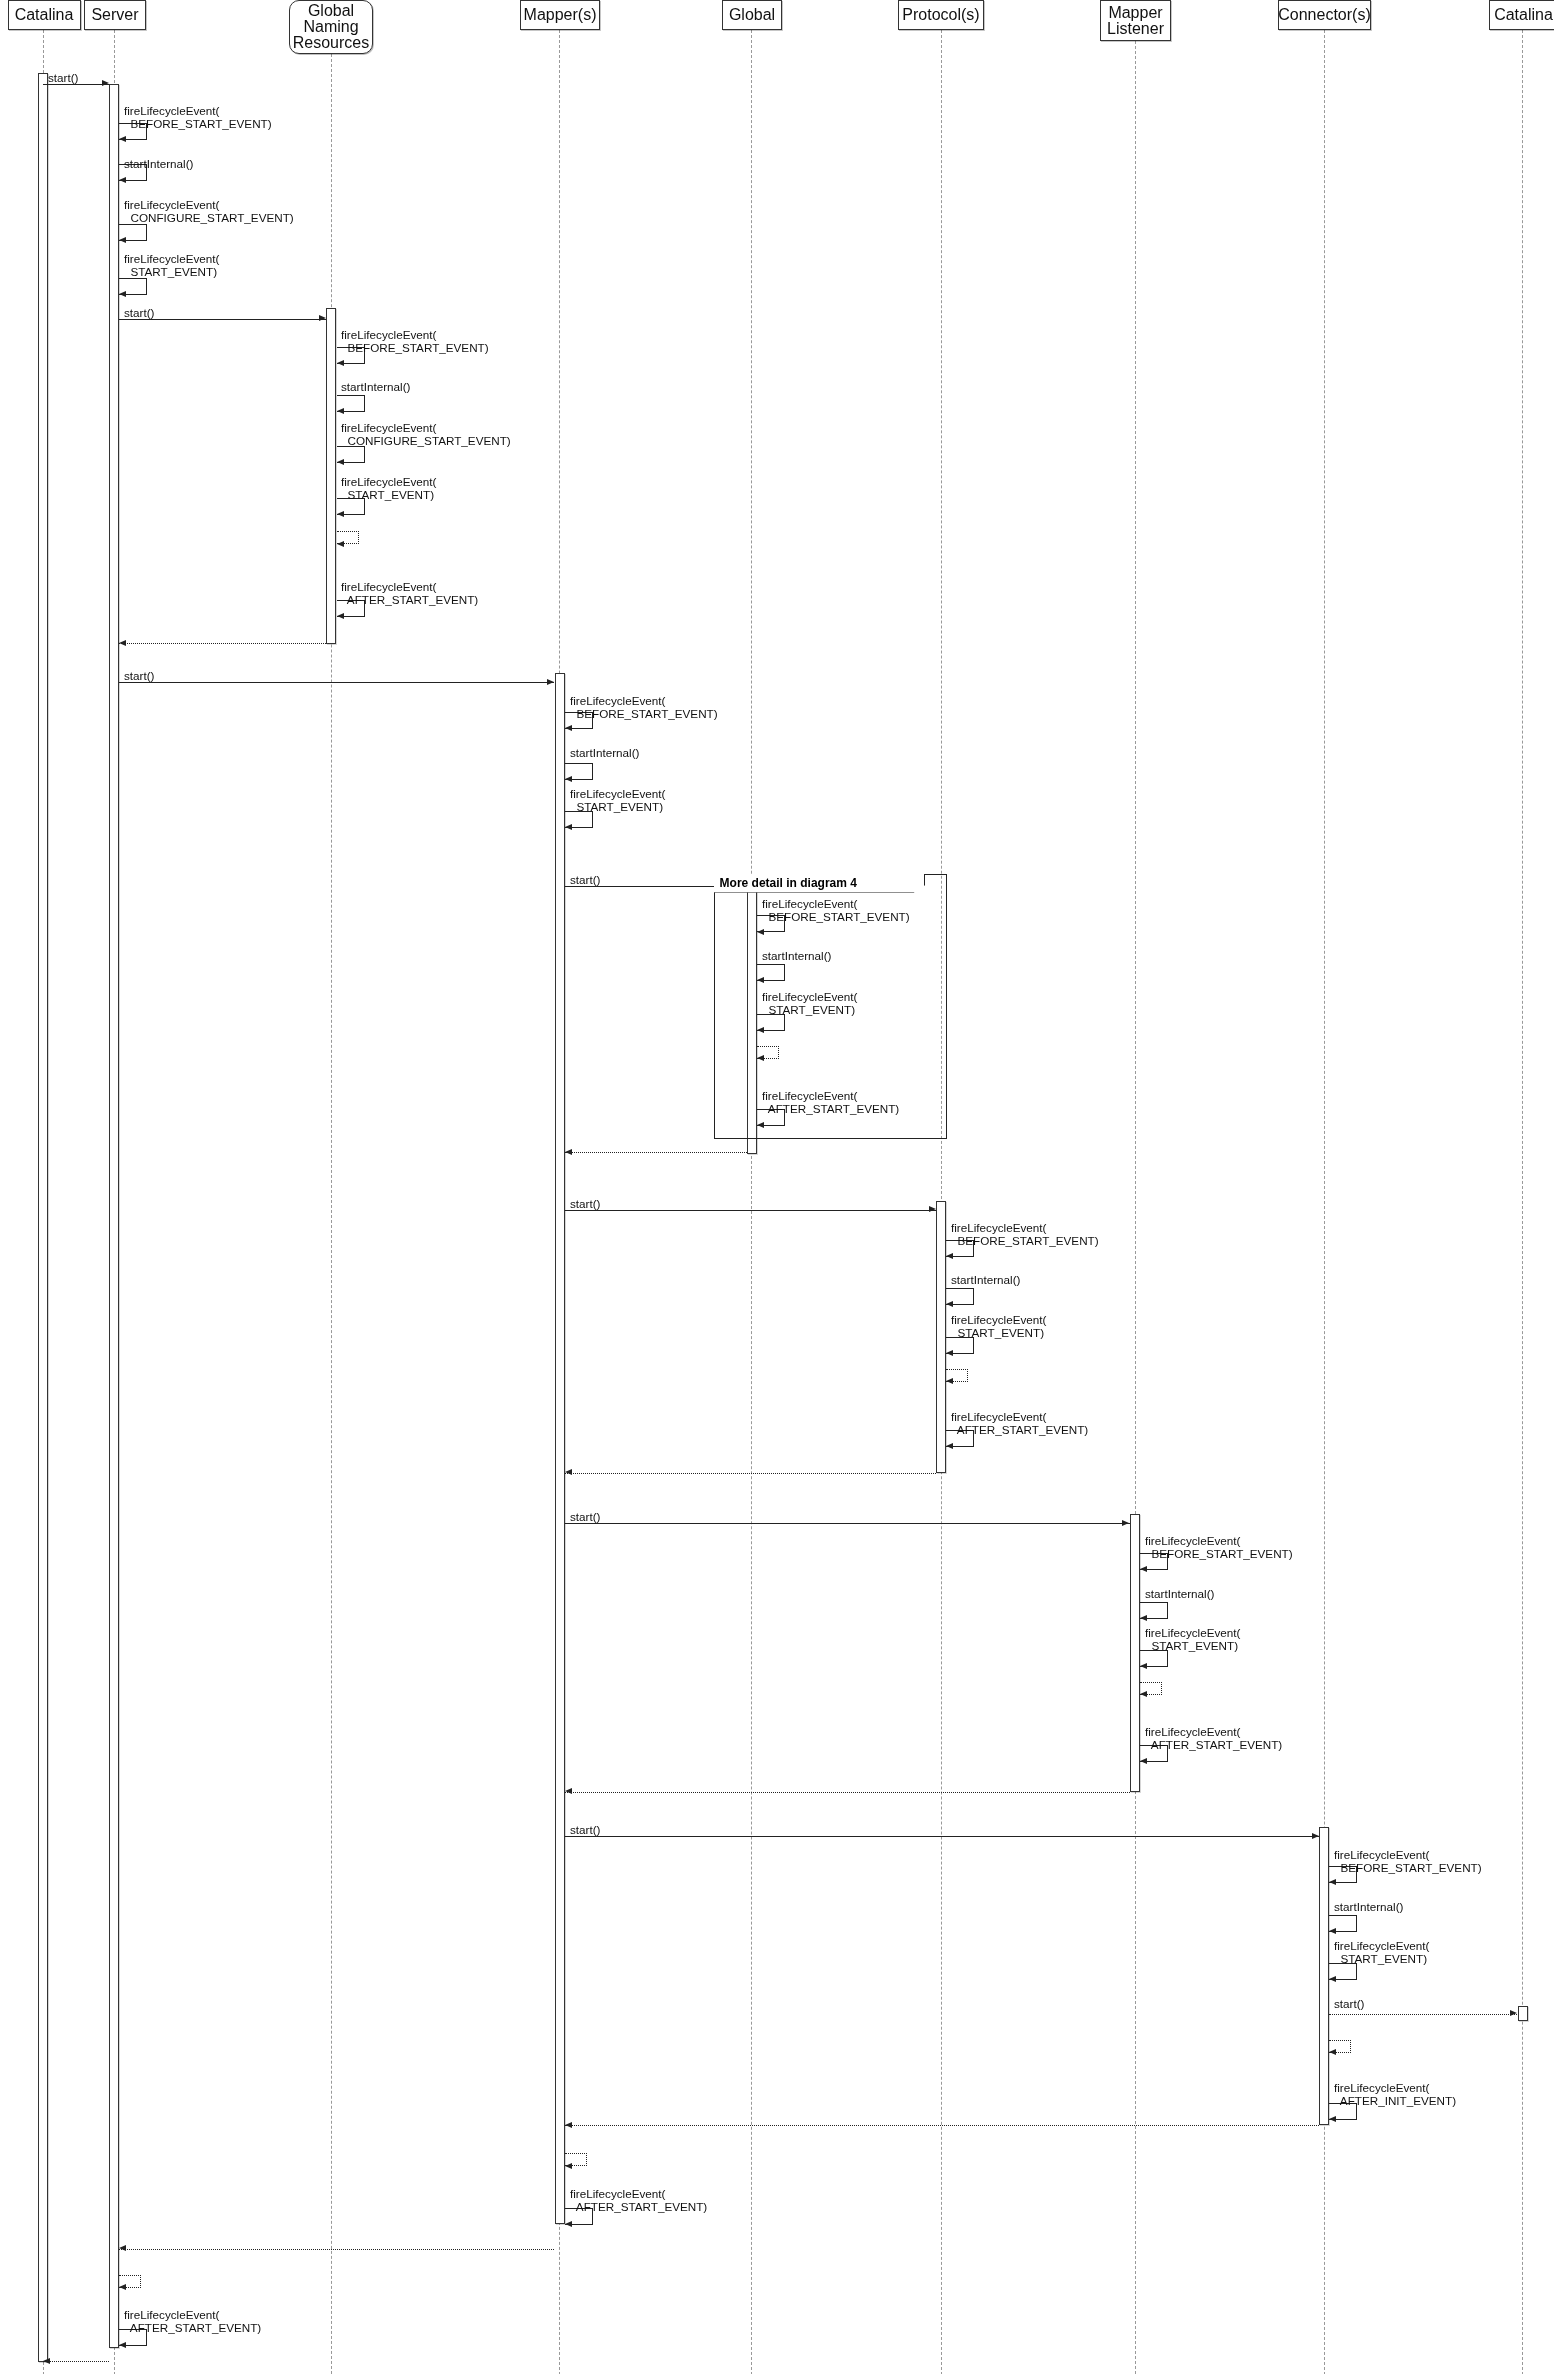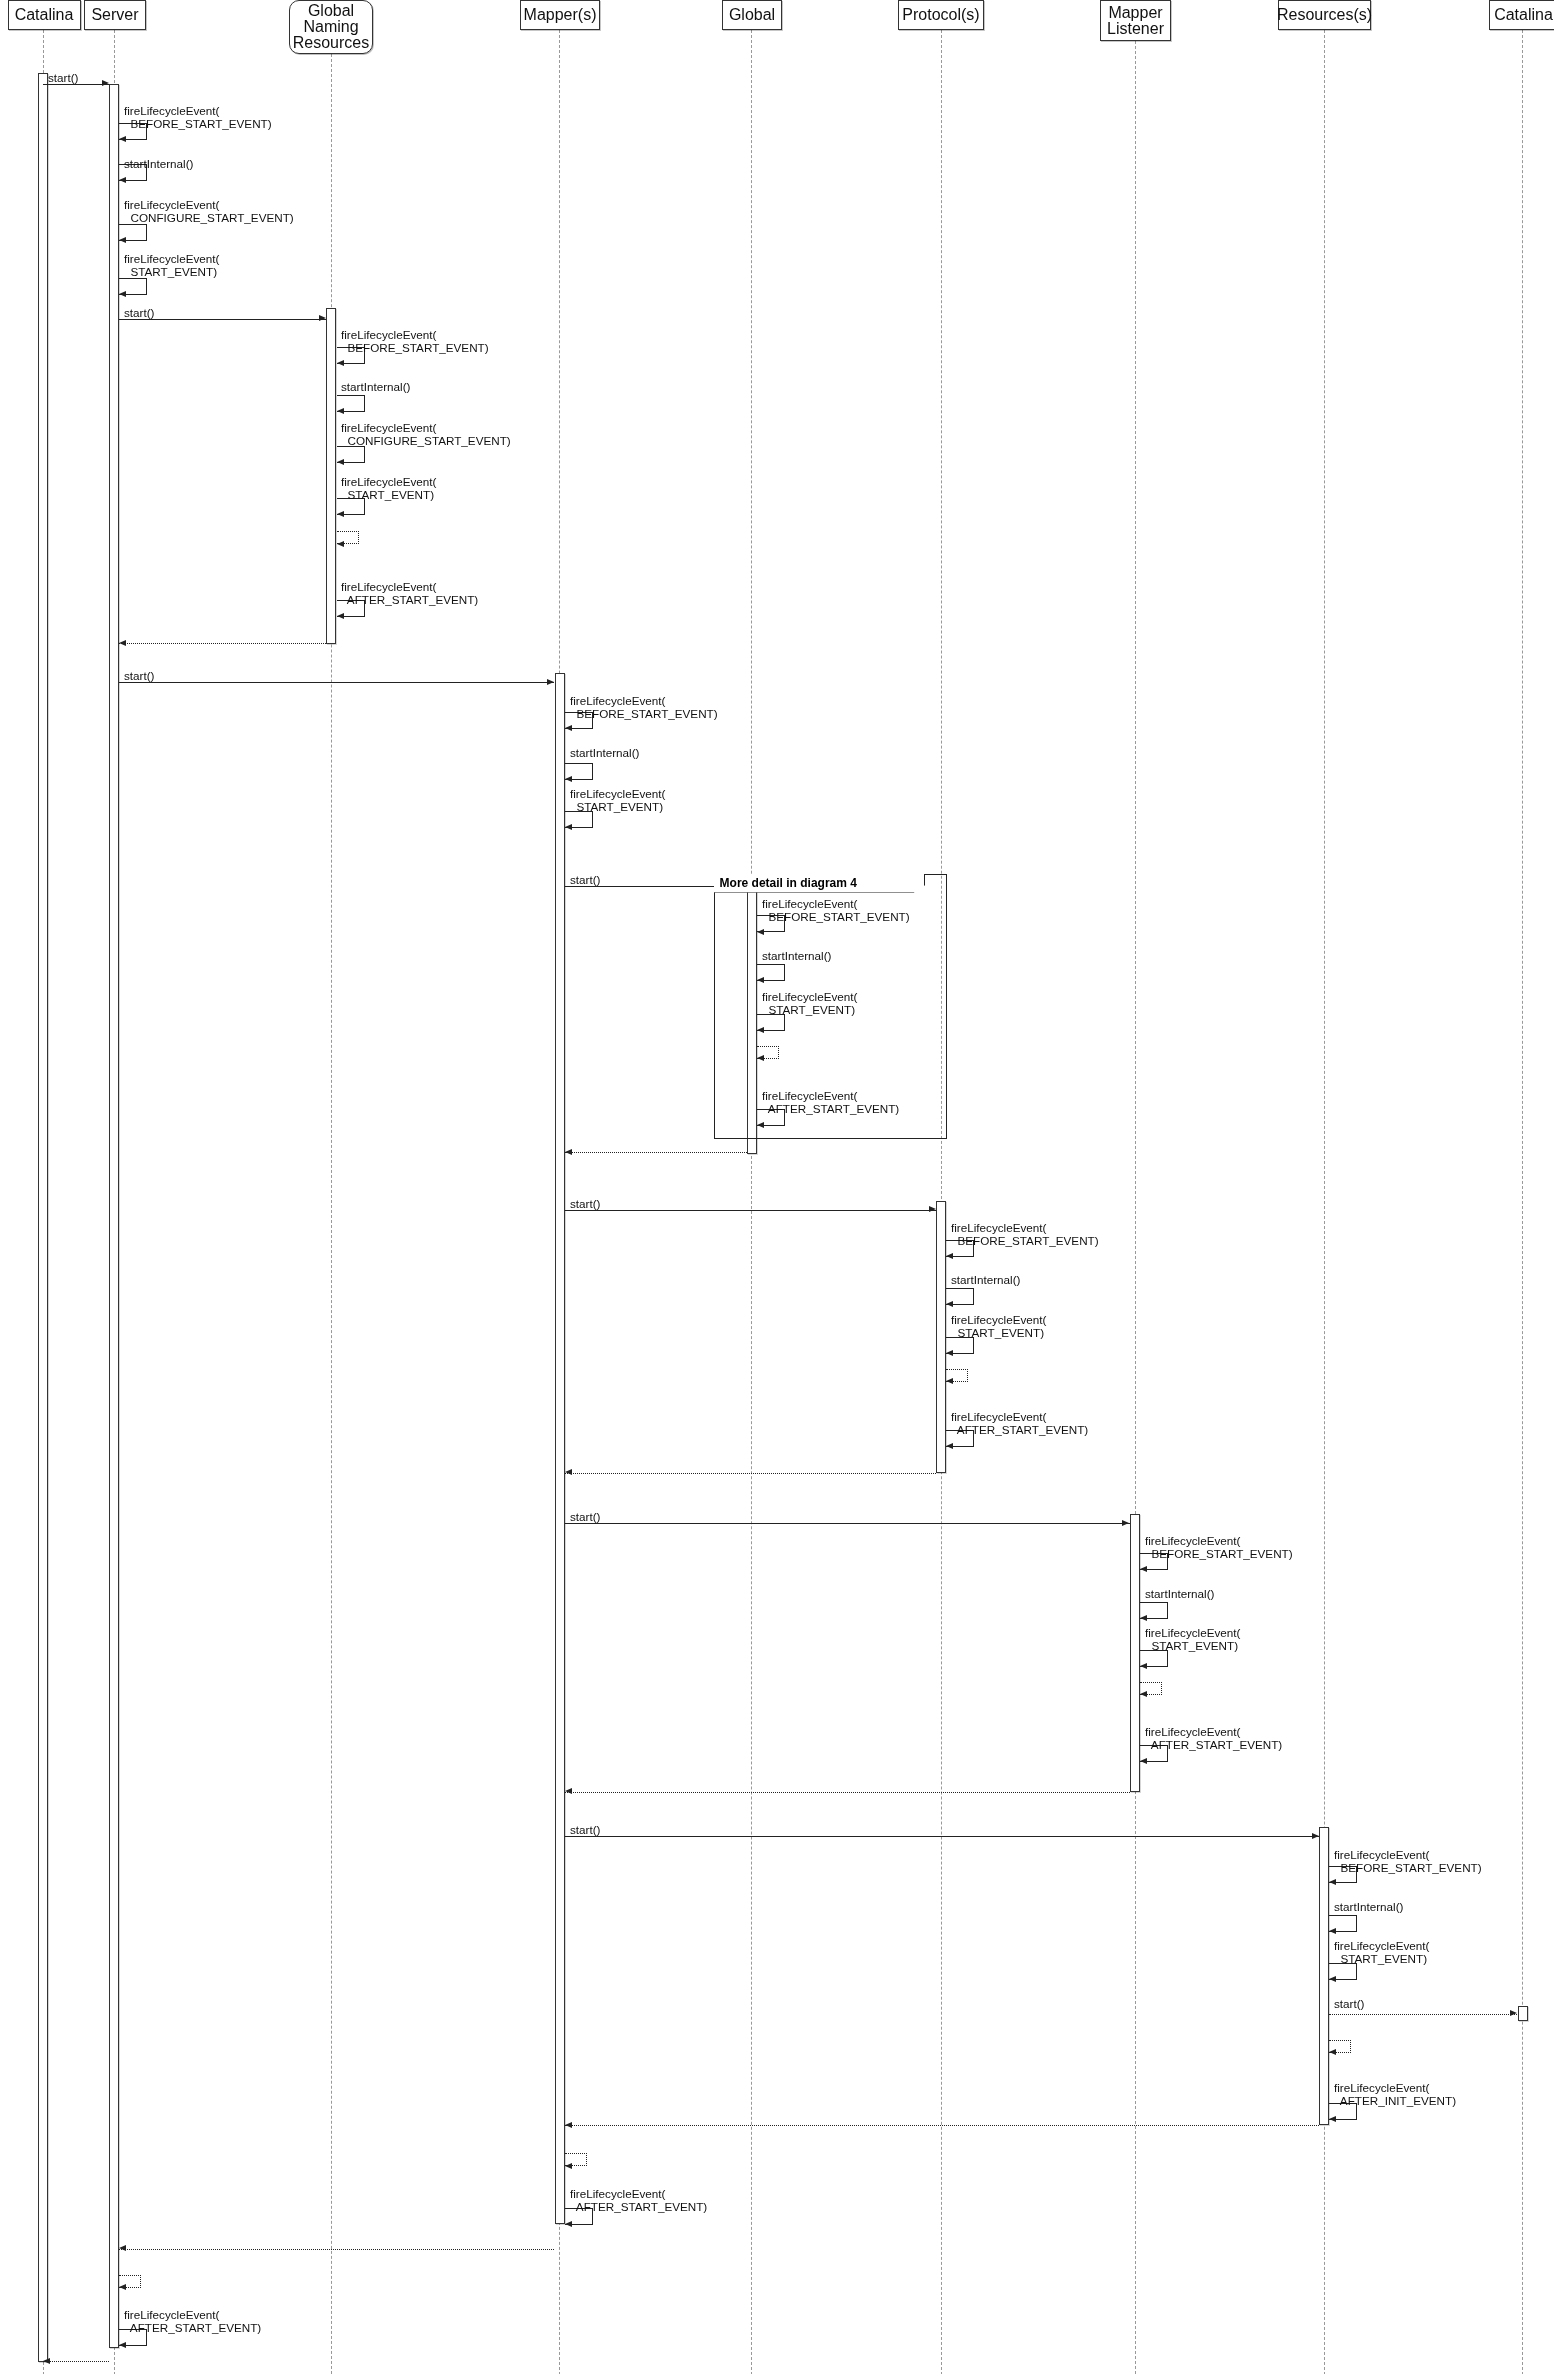--- a/index.html
+++ b/index.html
@@ -56,21 +56,21 @@
     <span>Global</span>
   </div>
   <div class="actor" style="left:898px;top:0px;width:86px;height:30px;">
     <span>Protocol(s)</span>
   </div>
   <div class="actor" style="left:1100px;top:0px;width:71px;height:41px;white-space:pre-line;">
     <span style="white-space:pre-line;">Mapper
 Listener</span>
   </div>
   <div class="actor" style="left:1278px;top:0px;width:93px;height:30px;">
-    <span>Resources(s)</span>
+    <span>Connector(s)</span>
   </div>
   <div class="actor" style="left:1489px;top:0px;width:69px;height:30px;">
     <span>Catalina</span>
   </div>
 
   <div class="act" style="left:38px;  top:73px;  height:2289px;"></div>
   <div class="act" style="left:109px; top:84px;  height:2264px;"></div>
   <div class="act" style="left:326px; top:308px; height:336px;"></div>
   <div class="act" style="left:555px; top:673px; height:1551px;"></div>
   <div class="act" style="left:747px; top:876px; height:278px;"></div>

